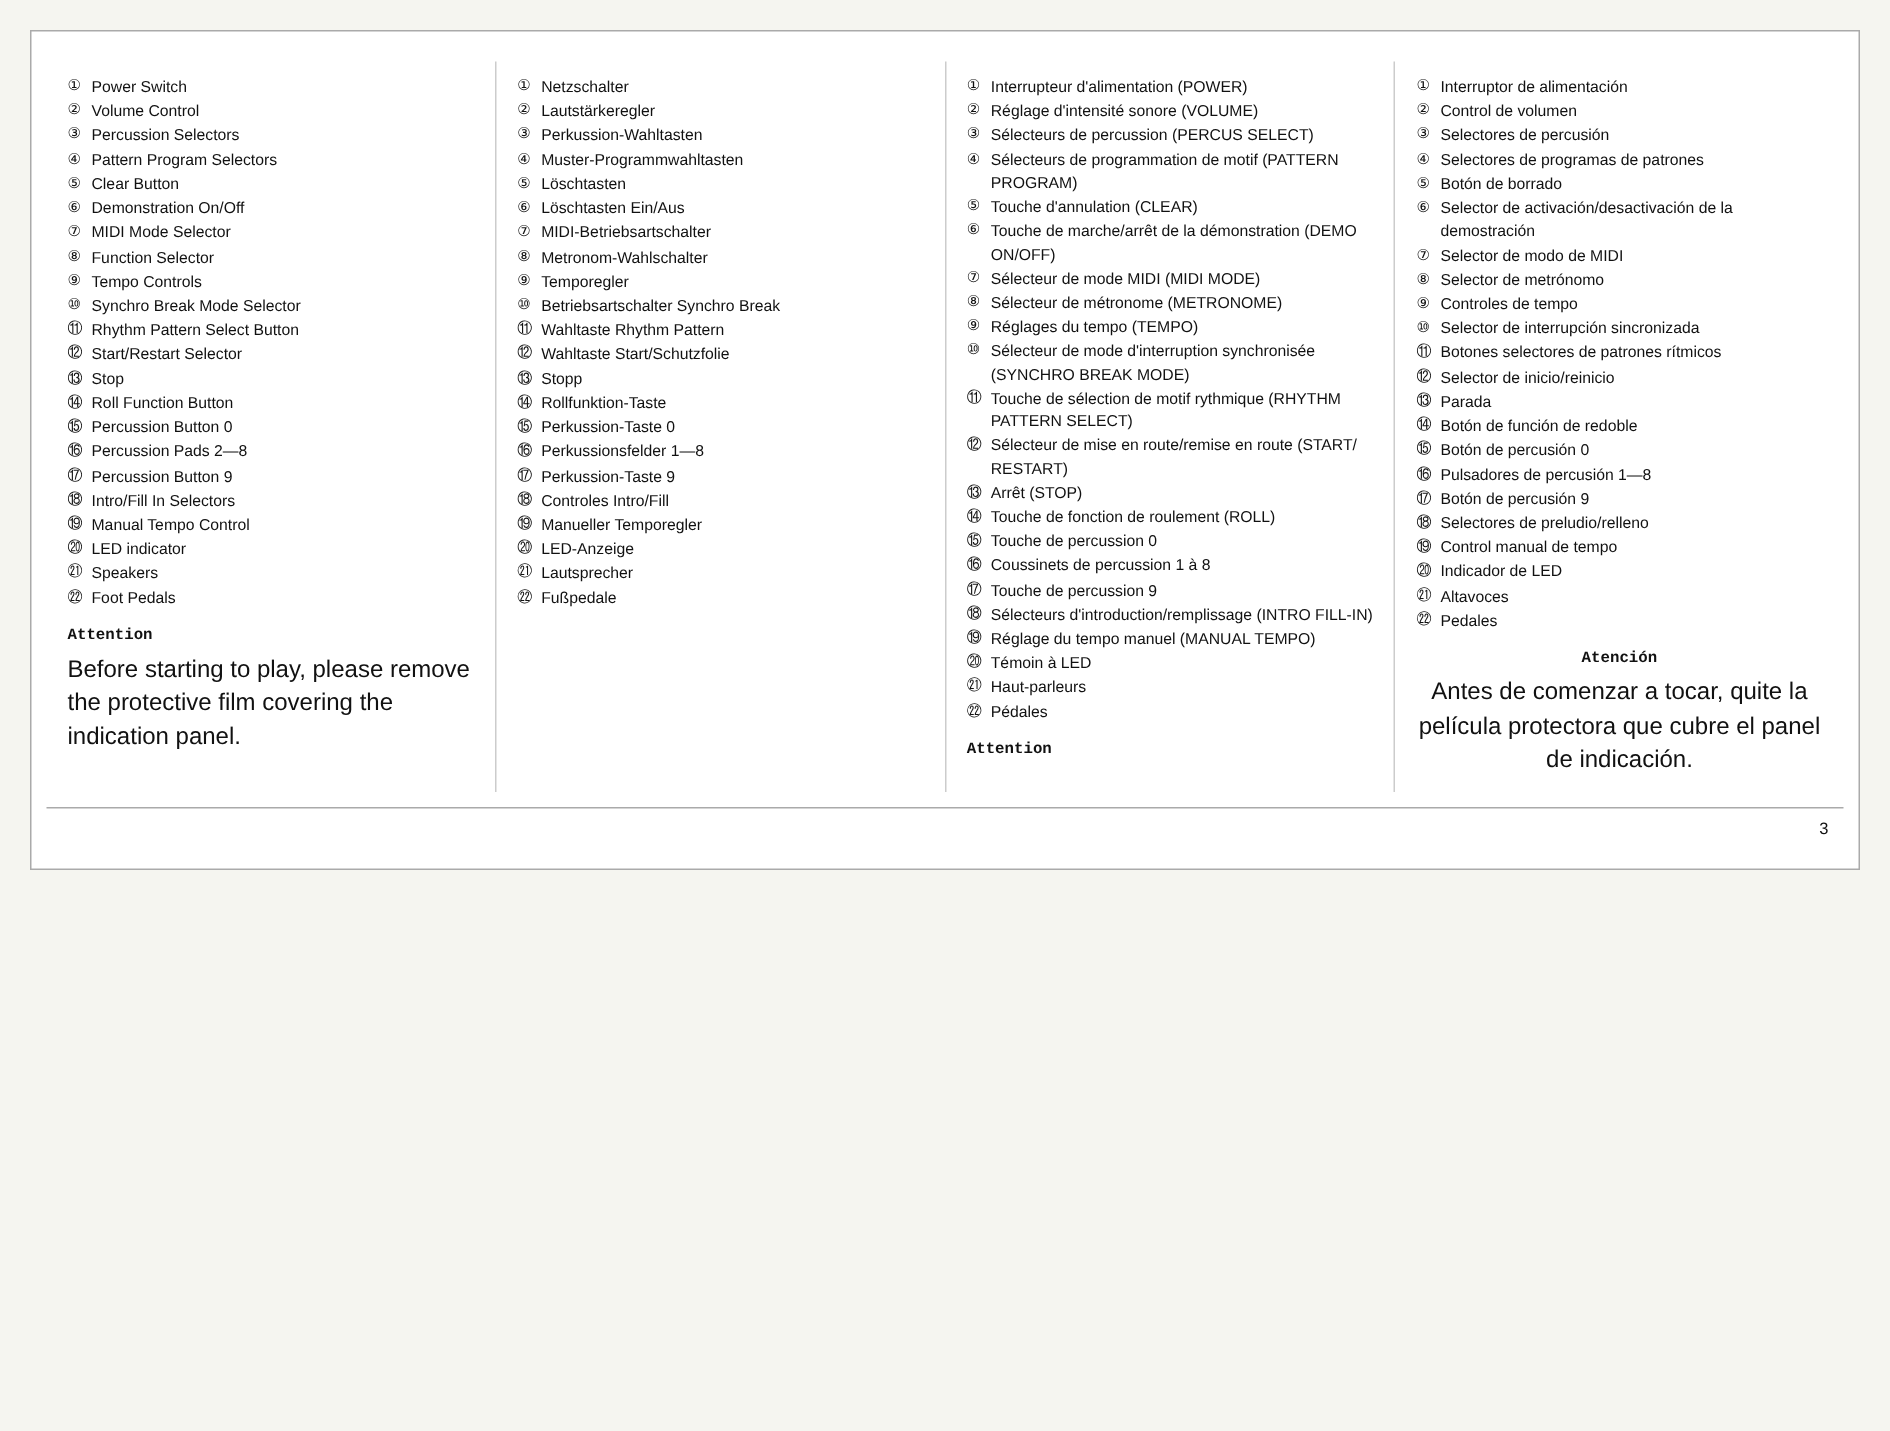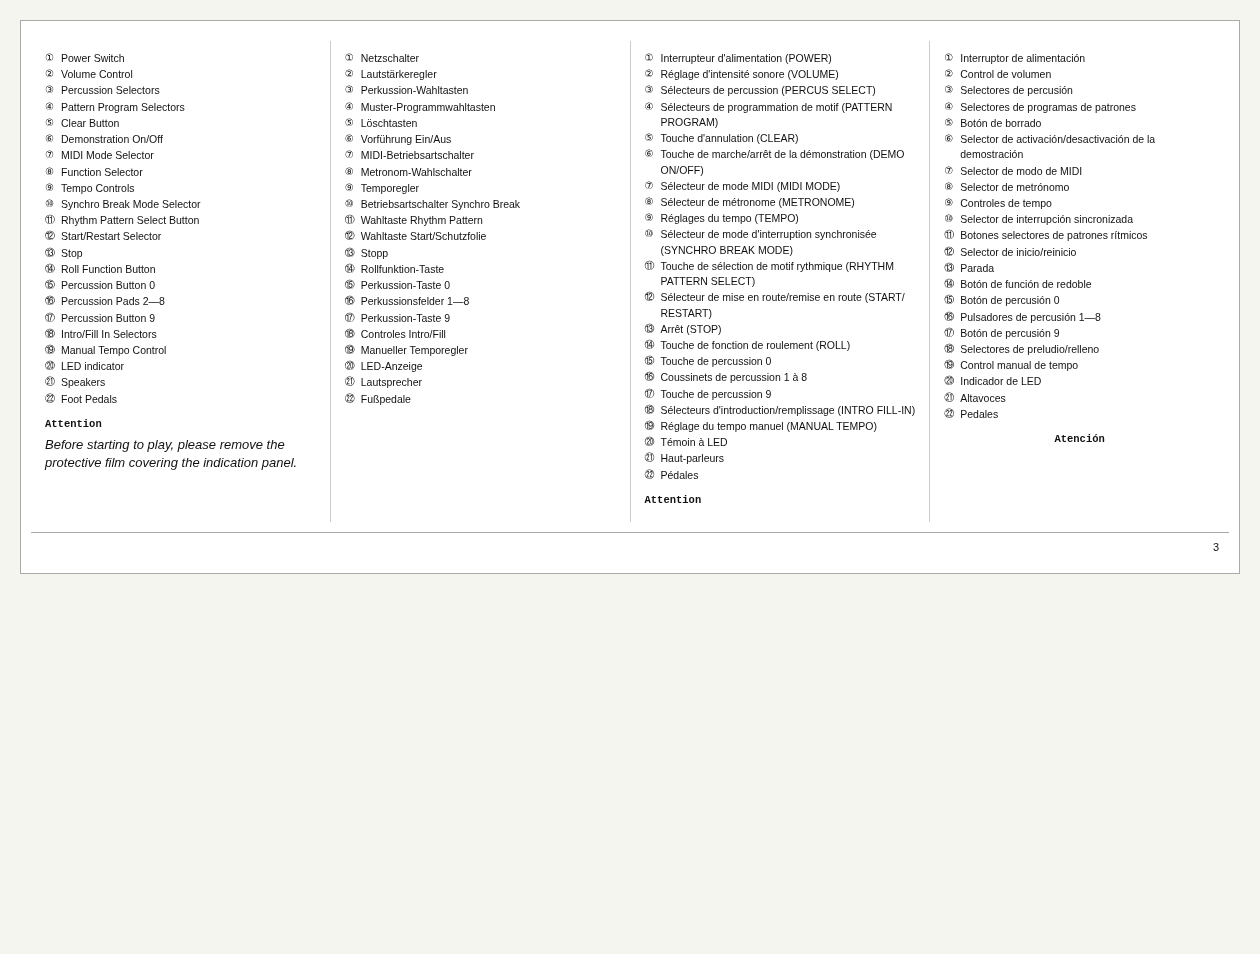--- a/index.html
+++ b/index.html
@@ -37,23 +37,22 @@
     .column:last-child {
       border-right: none;
     }
     .attention-header {
       font-weight: bold;
       margin-bottom: 4px;
       margin-top: 8px;
       font-family: Liberation Mono, monospace;
     }
     .attention-text {
-      font-size: 13px;
+      font-size: 16px;
       line-height: 1.4;
-      font-style: italic;
     }
     .page-number {
       text-align: right;
       font-size: 11px;
       padding-top: 8px;
       padding-right: 10px;
       border-top: 1px solid #aaa;
       margin-top: 10px;
     }
     .col1-item {
@@ -188,21 +187,21 @@
         <div class="col1-item">
           <span class="num-circle">④</span>
           <span class="item-text">Muster-Programmwahltasten</span>
         </div>
         <div class="col1-item">
           <span class="num-circle">⑤</span>
           <span class="item-text">Löschtasten</span>
         </div>
         <div class="col1-item">
           <span class="num-circle">⑥</span>
-          <span class="item-text">Vorführung Ein/Aus</span>
+          <span class="item-text">Löschtasten Ein/Aus</span>
         </div>
         <div class="col1-item">
           <span class="num-circle">⑦</span>
           <span class="item-text">MIDI-Betriebsartschalter</span>
         </div>
         <div class="col1-item">
           <span class="num-circle">⑧</span>
           <span class="item-text">Metronom-Wahlschalter</span>
         </div>
         <div class="col1-item">
@@ -439,17 +438,18 @@
         <div class="col1-item">
           <span class="num-circle">㉑</span>
           <span class="item-text">Altavoces</span>
         </div>
         <div class="col1-item">
           <span class="num-circle">㉒</span>
           <span class="item-text">Pedales</span>
         </div>
         <div style="margin-top: 10px; text-align: center;">
           <div class="attention-header">Atención</div>
+          <div class="attention-text">Antes de comenzar a tocar, quite la película protectora que cubre el panel de indicación.</div>
         </div>
       </div>
     </div>
   <div class="page-number">3</div>
 </div>
 
 </body></html>

